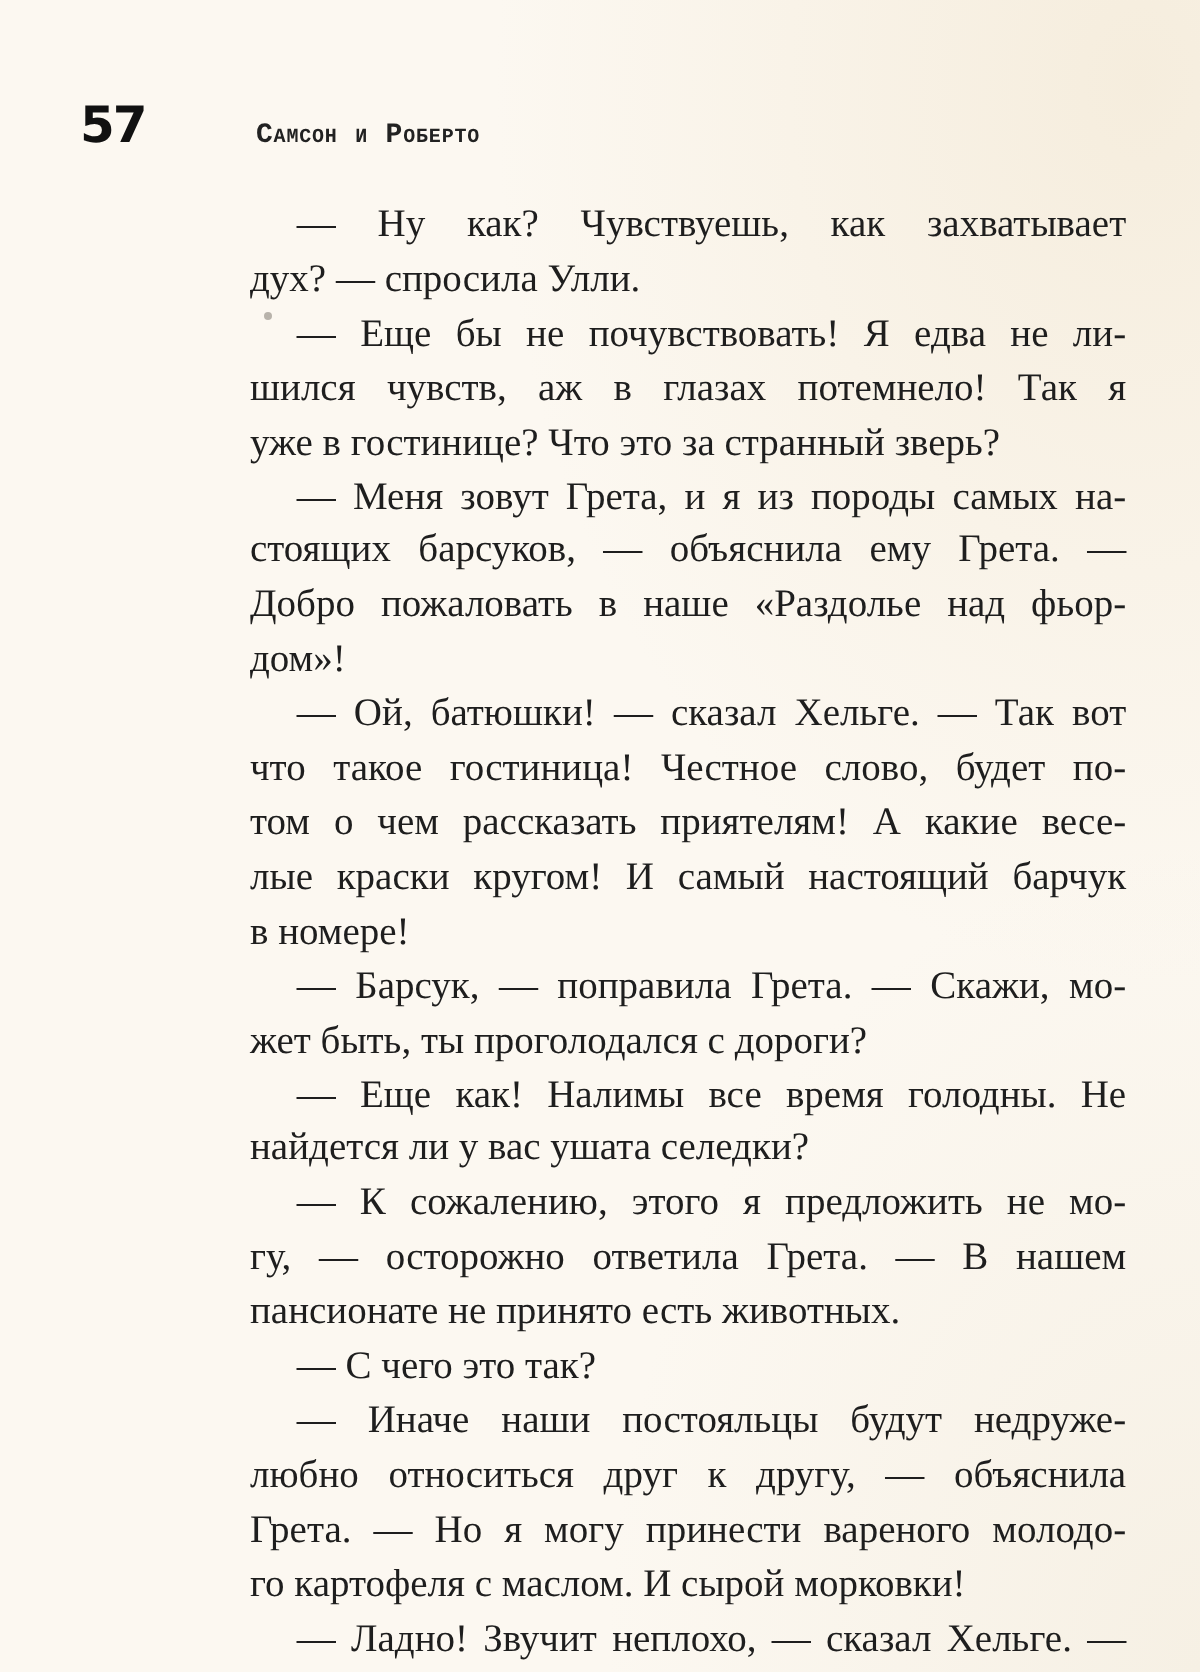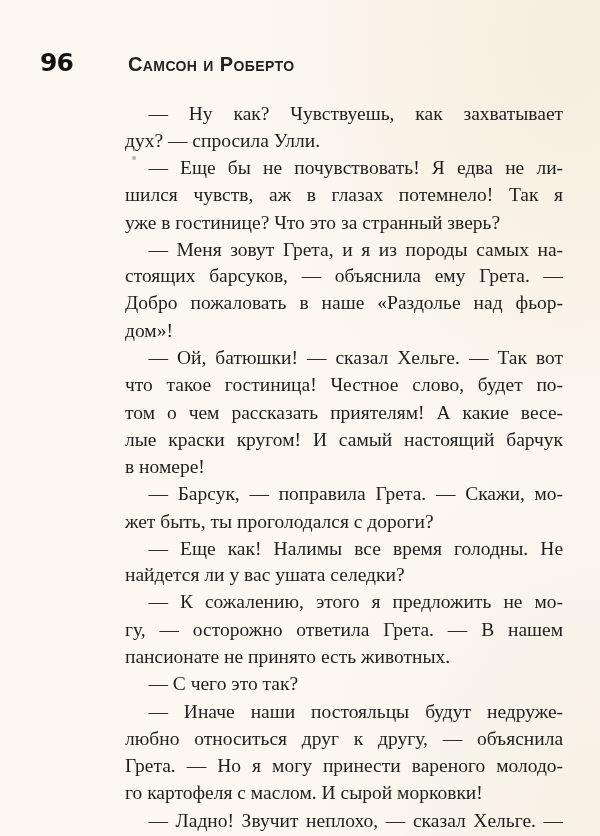--- a/index.html
+++ b/index.html
@@ -33,23 +33,23 @@
   }
   .page-number {
     font-family: "DejaVu Sans", sans-serif;
     font-weight: bold;
     font-size: 25px;
     letter-spacing: -1px;
     color: #111;
     width: 88px;
   }
   .book-title {
-    font-family: Liberation Sans, sans-serif;
+    font-family: Liberation Mono, monospace;
     font-weight: bold;
-    font-size: 20px;
+    font-size: 14px;
     font-variant: small-caps;
     letter-spacing: 0.4px;
     color: #222;
   }
   .text-block {
     position: absolute;
     top: 100px;
     left: 125px;
     width: 337px;
     transform-origin: 0 0;
@@ -85,21 +85,21 @@
     border-radius: 50%;
     background: #b8b3ab;
   }
 </style>
 </head>
 <body>
 
 <div class="page">
 
   <div class="running-head">
-    <span class="page-number">96</span>
+    <span class="page-number">57</span>
     <span class="book-title">Самсон и Роберто</span>
   </div>
 
   <div class="speck"></div>
 
   <div class="text-block">
     <p class="paragraph">
       <span class="line indent">— Ну как? Чувствуешь, как захватывает</span>
       <span class="line last">дух? — спросила Улли.</span>
     </p>

